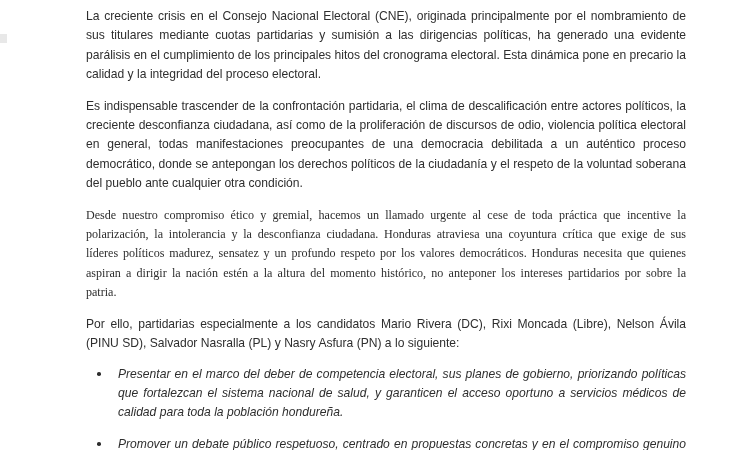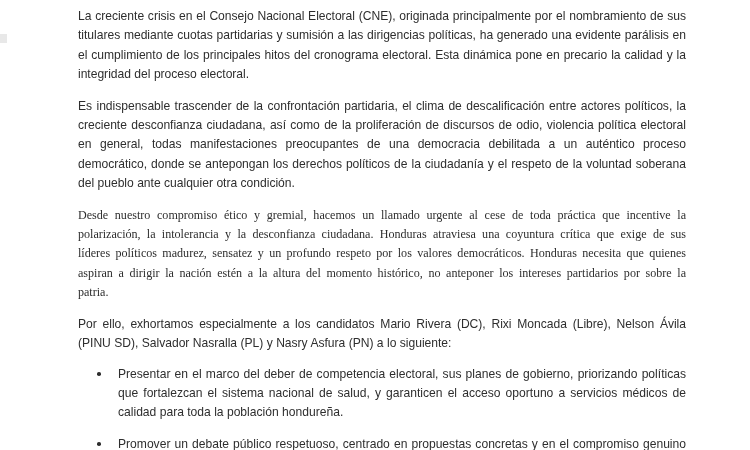--- a/index.html
+++ b/index.html
@@ -25,21 +25,21 @@
     position: absolute;
     left: 70px;
     top: 7px;
     width: 616px;
   }
   .para {
     font-size: 12.1px;
     line-height: 19.4px;
     text-align: justify;
     text-justify: inter-word;
-    margin: 0 0 12px 8px;
+    margin: 0 0 12px 16px;
     color: #2e2e2e;
     letter-spacing: -0.02px;
     word-spacing: 0.1px;
   }
   .para.p3 {
     word-spacing: 1.35px;
     font-family: Liberation Serif, serif;
   }
   .para.p4 {
     margin-bottom: 11px;
@@ -51,20 +51,21 @@
   }
   .bullet-item {
     position: relative;
     padding-left: 48px;
     font-size: 12.1px;
     line-height: 19.4px;
     text-align: justify;
     text-justify: inter-word;
     margin-bottom: 12px;
     color: #2e2e2e;
+    font-style: italic;
   }
   .bullet-item:last-child {
     margin-bottom: 0;
   }
   .bullet-item .dot {
     position: absolute;
     left: 27px;
     top: 7.5px;
     width: 3.6px;
     height: 3.6px;
@@ -88,21 +89,21 @@
   <div class="smudge"></div>
 
   <div class="content">
 
     <p class="para p1">La creciente crisis en el Consejo Nacional Electoral (CNE), originada principalmente por el nombramiento de sus titulares mediante cuotas partidarias y sumisión a las dirigencias políticas, ha generado una evidente parálisis en el cumplimiento de los principales hitos del cronograma electoral. Esta dinámica pone en precario la calidad y la integridad del proceso electoral.</p>
 
     <p class="para p2">Es indispensable trascender de la confrontación partidaria, el clima de descalificación entre actores políticos, la creciente desconfianza ciudadana, así como de la proliferación de discursos de odio, violencia política electoral en general, todas manifestaciones preocupantes de una democracia debilitada a un auténtico proceso democrático, donde se antepongan los derechos políticos de la ciudadanía y el respeto de la voluntad soberana del pueblo ante cualquier otra condición.</p>
 
     <p class="para p3">Desde nuestro compromiso ético y gremial, hacemos un llamado urgente al cese de toda práctica que incentive la polarización, la intolerancia y la desconfianza ciudadana. Honduras atraviesa una coyuntura crítica que exige de sus líderes políticos madurez, sensatez y un profundo respeto por los valores democráticos. Honduras necesita que quienes aspiran a dirigir la nación estén a la altura del momento histórico, no anteponer los intereses partidarios por sobre la patria.</p>
 
-    <p class="para p4">Por ello, exhortamos especialmente a los candidatos Mario Rivera (DC), Rixi Moncada (Libre), Nelson Ávila (PINU SD), Salvador Nasralla (PL) y Nasry Asfura (PN) a lo siguiente:</p>
+    <p class="para p4">Por ello, partidarias especialmente a los candidatos Mario Rivera (DC), Rixi Moncada (Libre), Nelson Ávila (PINU SD), Salvador Nasralla (PL) y Nasry Asfura (PN) a lo siguiente:</p>
 
     <ul class="bullets">
 
       <li class="bullet-item b1">
         <span class="dot"></span>
         <span>Presentar en el marco del deber de competencia electoral, sus planes de gobierno, priorizando políticas que fortalezcan el sistema nacional de salud, y garanticen el acceso oportuno a servicios médicos de calidad para toda la población hondureña.</span>
       </li>
 
       <li class="bullet-item b2">
         <span class="dot"></span>

